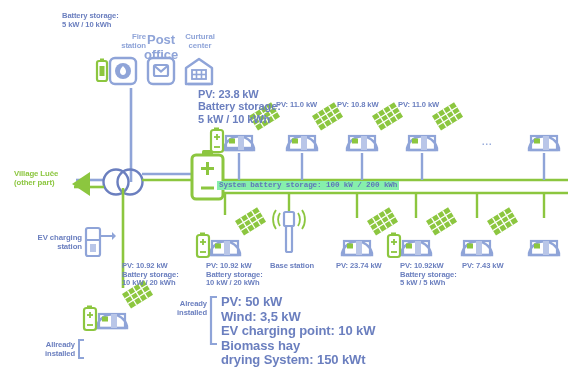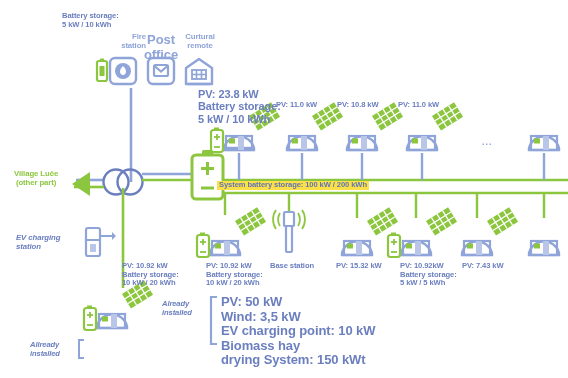--- a/index.html
+++ b/index.html
@@ -2,21 +2,21 @@
 <html><head>
 <meta charset="utf-8">
 <style>
   html,body{margin:0;padding:0;background:#ffffff;}
   body{width:568px;height:378px;position:relative;overflow:hidden;
        font-family:"Liberation Sans",sans-serif;}
   #stage{position:absolute;left:12px;top:0;width:568px;height:376px;}
   .lbl{position:absolute;color:#6b7fbf;font-weight:bold;line-height:1.12;
        letter-spacing:-0.1px;white-space:pre;}
   .lbl.ctr{text-align:center;}
-  .lbl.rt{text-align:left;font-style:italic;}
+  .lbl.rt{text-align:right;}
   svg{position:absolute;overflow:visible;}
   .ell{position:absolute;color:#8fa4d8;font-weight:bold;letter-spacing:1px;}
 </style>
 </head>
 <body>
 
 <div id="stage">
 
   <svg width="568" height="378" viewBox="0 0 568 378">
     <defs>
@@ -301,46 +301,46 @@
   </svg>
 
   <div class="lbl" style="left:50px;top:12px;font-size:7.6px;">Battery storage:
 5 kW / 10 kWh</div>
 
   <div class="lbl ctr" style="left:88px;top:33px;width:46px;font-size:7.8px;color:#8fa4d8;text-align:right;">Fire
 station</div>
   <div class="lbl ctr" style="left:126px;top:33px;width:46px;font-size:13px;color:#8fa4d8;">Post
 office</div>
   <div class="lbl ctr" style="left:163px;top:33px;width:50px;font-size:7.8px;color:#8fa4d8;">Curtural
-remote</div>
-
-  <div class="lbl" style="left:2px;top:170px;font-size:7.8px;color:#8cc63f;text-align:center;">Village Luče
+center</div>
+
+  <div class="lbl" style="left:2px;top:170px;font-size:7.8px;color:#8cc63f;">Village Luče
 (other part)</div>
 
-  <div class="lbl" style="left:205px;top:181px;font-size:7.6px;color:#5d76b8;background:#fde047;padding:0 2px;">System battery storage: 100 kW / 200 kWh</div>
+  <div class="lbl" style="left:205px;top:181px;font-size:7.6px;color:#5d76b8;background:#86efac;padding:0 2px;font-family:Liberation Mono, monospace;">System battery storage: 100 kW / 200 kWh</div>
 
   <div class="lbl" style="left:186px;top:88px;font-size:11px;">PV: 23.8 kW
 Battery storage:
 5 kW / 10 kWh</div>
   <div class="lbl" style="left:264px;top:101px;font-size:7.6px;">PV: 11.0 kW</div>
   <div class="lbl" style="left:325px;top:101px;font-size:7.6px;">PV: 10.8 kW</div>
   <div class="lbl" style="left:386px;top:101px;font-size:7.6px;">PV: 11.0 kW</div>
   <div class="ell" style="left:470px;top:137px;font-size:9px;">...</div>
 
   <div class="lbl rt" style="left:4px;top:234px;width:66px;font-size:7.8px;">EV charging
 station</div>
   <div class="lbl" style="left:110px;top:262px;font-size:7.6px;">PV: 10.92 kW
 Battery storage:
 10 kW / 20 kWh</div>
 
   <div class="lbl" style="left:194px;top:262px;font-size:7.6px;">PV: 10.92 kW
 Battery storage:
 10 kW / 20 kWh</div>
   <div class="lbl" style="left:258px;top:262px;font-size:7.6px;text-align:center;">Base station</div>
-  <div class="lbl" style="left:324px;top:262px;font-size:7.6px;">PV: 15.32 kW</div>
+  <div class="lbl" style="left:324px;top:262px;font-size:7.6px;">PV: 23.74 kW</div>
   <div class="lbl" style="left:388px;top:262px;font-size:7.6px;">PV: 10.92kW
 Battery storage:
 5 kW / 5 kWh</div>
   <div class="lbl" style="left:450px;top:262px;font-size:7.6px;">PV: 7.43 kW</div>
 
   <div class="lbl rt" style="left:150px;top:300px;width:45px;font-size:7.6px;">Already
 installed</div>
   <div class="lbl" style="left:209px;top:295px;font-size:13px;">PV: 50 kW
 Wind: 3,5 kW
 EV charging point: 10 kW

